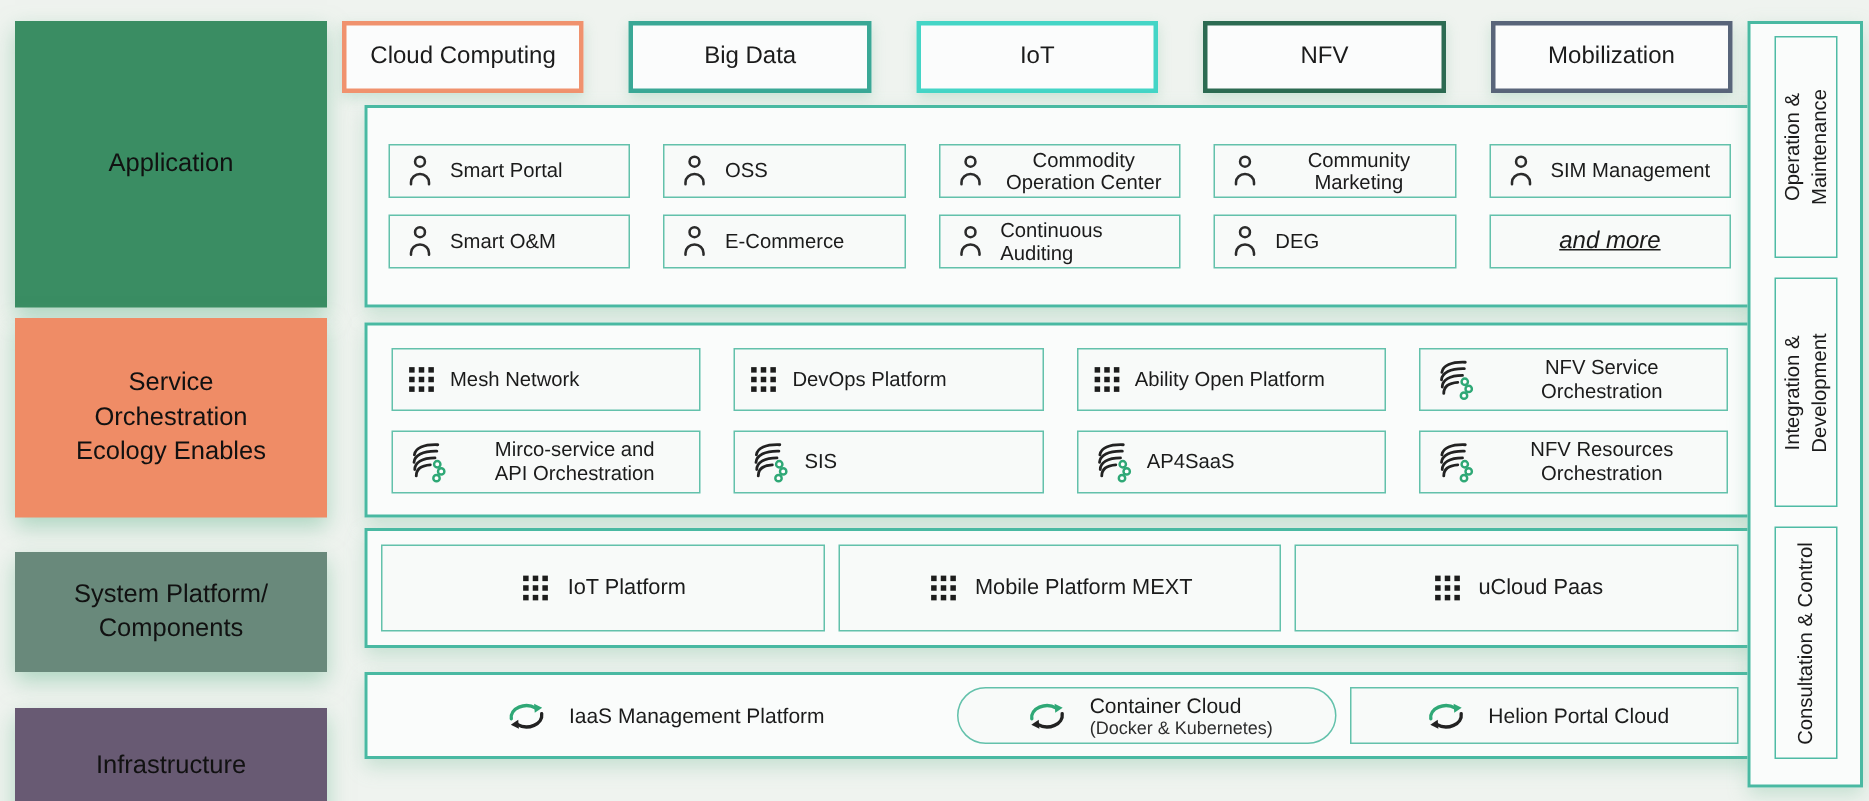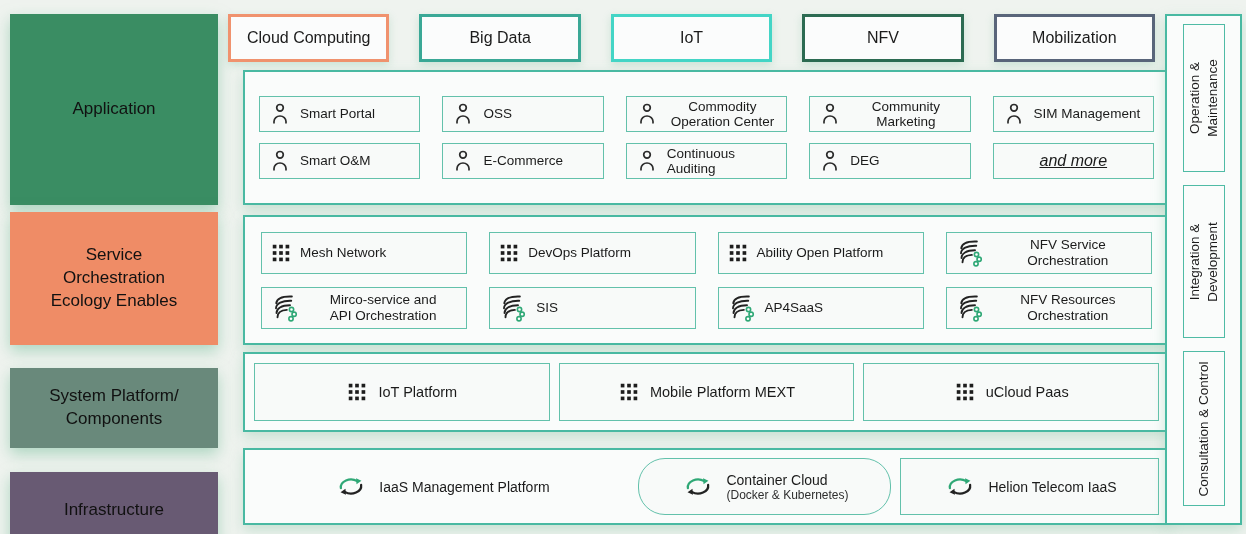--- a/index.html
+++ b/index.html
@@ -36,21 +36,21 @@
     border:2px solid #49b9a2;box-sizing:border-box;
     box-shadow:0 5px 12px rgba(120,190,155,.35);}
   .sec-app{top:70px;height:135px;padding:12px 14px;
     display:grid;grid-template-columns:repeat(5,1fr);grid-auto-rows:36px;
     column-gap:22px;row-gap:11px;align-content:center;}
   .sec-svc{top:215px;height:130px;padding:12px 16px;
     display:grid;grid-template-columns:repeat(4,1fr);grid-auto-rows:42px;
     column-gap:22px;row-gap:13px;align-content:center;}
   .sec-sys{top:352px;height:80px;padding:9px 9px;
     display:grid;grid-template-columns:repeat(3,1fr);column-gap:9px;}
-  .sec-infra{top:448px;height:77px;padding:8px 9px;
+  .sec-infra{top:448px;height:58px;padding:8px 9px;
     display:flex;align-items:stretch;gap:9px;}
   
   .item{border:1px solid #63c1ab;background:#f8faf9;
     display:flex;align-items:center;padding:0 8px;gap:8px;box-sizing:border-box;}
   .item .lbl{font-size:13.5px;line-height:1.12;white-space:pre-line;}
   .item .lbl.center2{text-align:center;flex:1;}
   .emph .lbl{font-style:italic;text-decoration:underline;font-size:16px;text-align:center;flex:1;}
   .sys-item{border:1px solid #63c1ab;background:#f8faf9;
     display:flex;align-items:center;justify-content:center;gap:10px;}
   .sys-item .lbl{font-size:14.5px;}
@@ -311,21 +311,21 @@
       <div class="txt">
         <span class="lbl">Container Cloud</span>
         <span class="sub">(Docker &amp; Kubernetes)</span>
       </div>
     </div>
     <div class="infra-item boxed iw-helion">
       <svg class="ic ic-cloud">
           <use href="#sym-cloud-sync"></use>
         </svg>
       <div class="txt">
-        <span class="lbl">Helion Telecom IaaS</span>
+        <span class="lbl">Helion Portal Cloud</span>
       </div>
     </div>
   </div>
 
   <div class="right-rail">
     <div class="vbox v0">
       <span class="vlabel">Operation &amp;
 Maintenance</span>
     </div>
     <div class="vbox v1">

